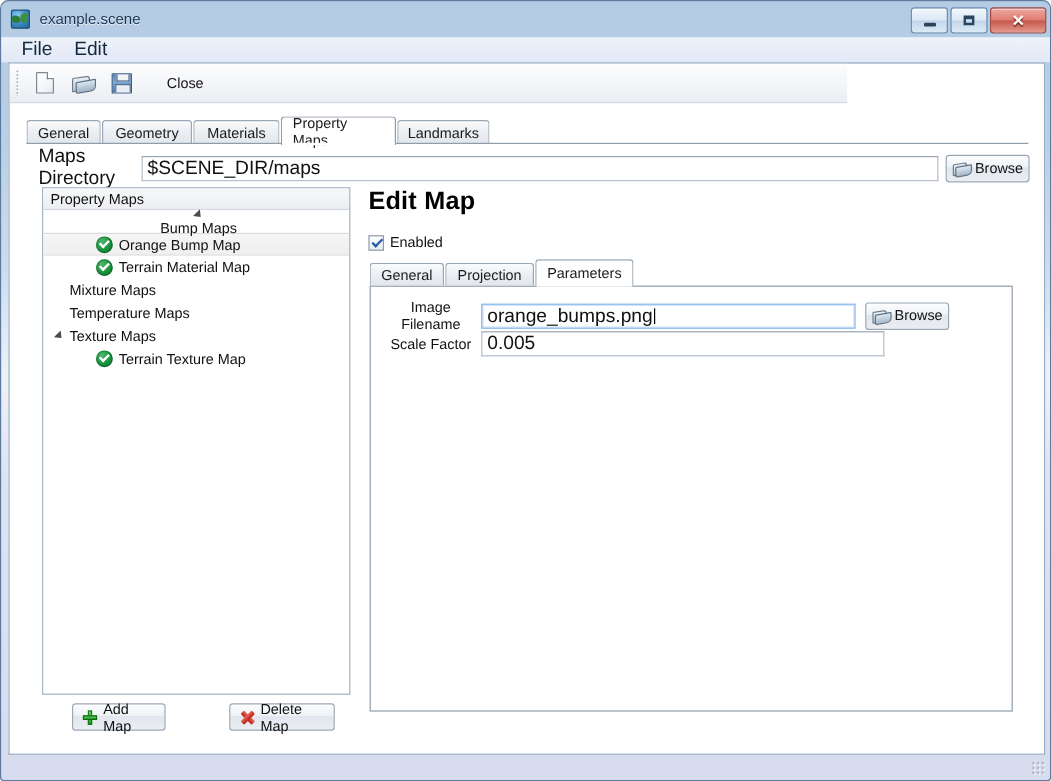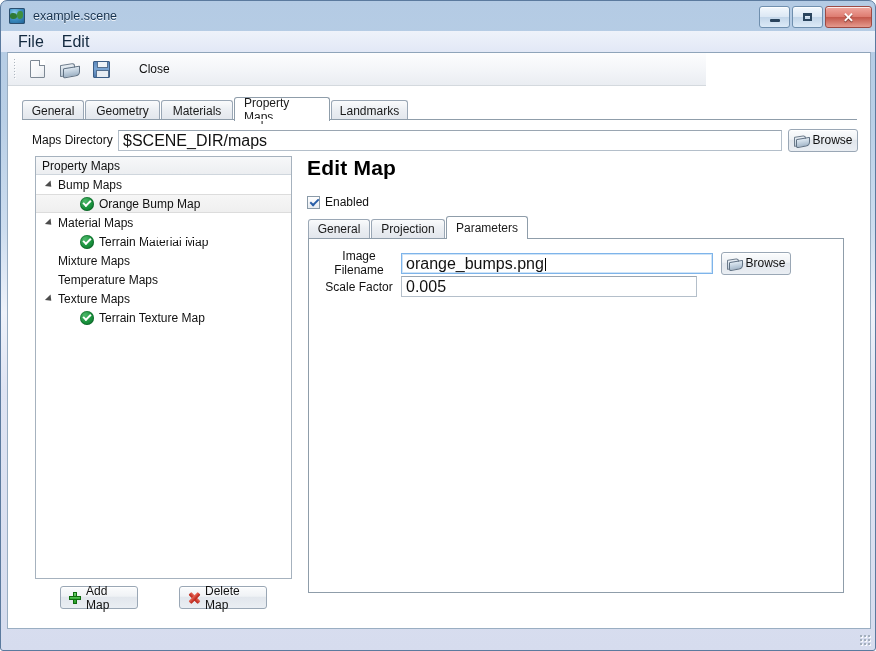--- a/index.html
+++ b/index.html
@@ -300,21 +300,21 @@
   #maps-dir-row {
     position: absolute;
     left: 14px; top: 76px;
     width: 838px;
     height: 22px;
     display: flex;
     align-items: center;
   }
   #maps-dir-label {
     width: 82px;
-    font-size: 12px;
+    font-size: 16px;
     color: #111;
     text-align: left;
     margin-left: 10px;
   }
   .text-input {
     height: 21px;
     box-sizing: border-box;
     background: #ffffff;
     border: 1px solid #b4bfca;
     border-top-color: #9aa6b2;
@@ -340,20 +340,21 @@
     background: linear-gradient(to bottom, #fbfcfd 0%, #eff2f5 45%, #e1e6ec 46%, #eaeef3 100%);
     display: inline-flex;
     align-items: center;
     justify-content: center;
     font-size: 12px;
     color: #111;
     gap: 5px;
     padding: 0 8px;
     height: 23px;
     box-shadow: inset 0 1px 0 rgba(255,255,255,0.9);
+    margin-left: 12px;
   }
   #maps-dir-browse {
     margin-left: 6px;
     width: 70px;
   }
 
   
   .mini-folder {
     width: 14px; height: 11px;
     position: relative;
@@ -579,21 +580,21 @@
     position: absolute;
     display: flex;
     align-items: center;
     font-size: 12px;
     color: #111;
   }
   #row-image-filename { left: 309px; top: 196px; }
   #row-scale-factor   { left: 309px; top: 223px; }
   .field-label { width: 84px; flex: none; text-align: center; }
   #image-filename-input { width: 312px; }
-  #scale-factor-input   { width: 296px; }
+  #scale-factor-input   { width: 336px; }
   #image-filename-browse {
     margin-left: 8px;
     width: 70px;
   }
   .caret {
     display: inline-block;
     width: 1px;
     height: 13px;
     background: #000;
     vertical-align: -2px;
@@ -670,34 +671,30 @@
       <div id="maps-dir-input" class="text-input" placeholder="">$SCENE_DIR/maps</div>
       <div id="maps-dir-browse" class="btn">
         <span class="mini-folder"></span>
         <span>Browse</span>
       </div>
     </div>
 
     <div id="tree-panel">
       <div id="tree-header">Property Maps</div>
 
-      <div class="tree-row" style="padding-left:6px;">
+      <div class="tree-row" style="padding-left:6px;flex-direction:column;">
         <span class="tree-twisty expanded"></span>
         <span class="tree-label">Bump Maps</span>
       </div>
 
       <div class="tree-row selected" style="padding-left:44px;">
         <span class="tree-check"></span>
         <span class="tree-label">Orange Bump Map</span>
       </div>
 
-      <div class="tree-row" style="padding-left:6px;">
-        <span class="tree-twisty expanded"></span>
-        <span class="tree-label">Material Maps</span>
-      </div>
 
       <div class="tree-row" style="padding-left:44px;">
         <span class="tree-check"></span>
         <span class="tree-label">Terrain Material Map</span>
       </div>
 
       <div class="tree-row" style="padding-left:22px;">
         <span class="tree-label">Mixture Maps</span>
       </div>
 

